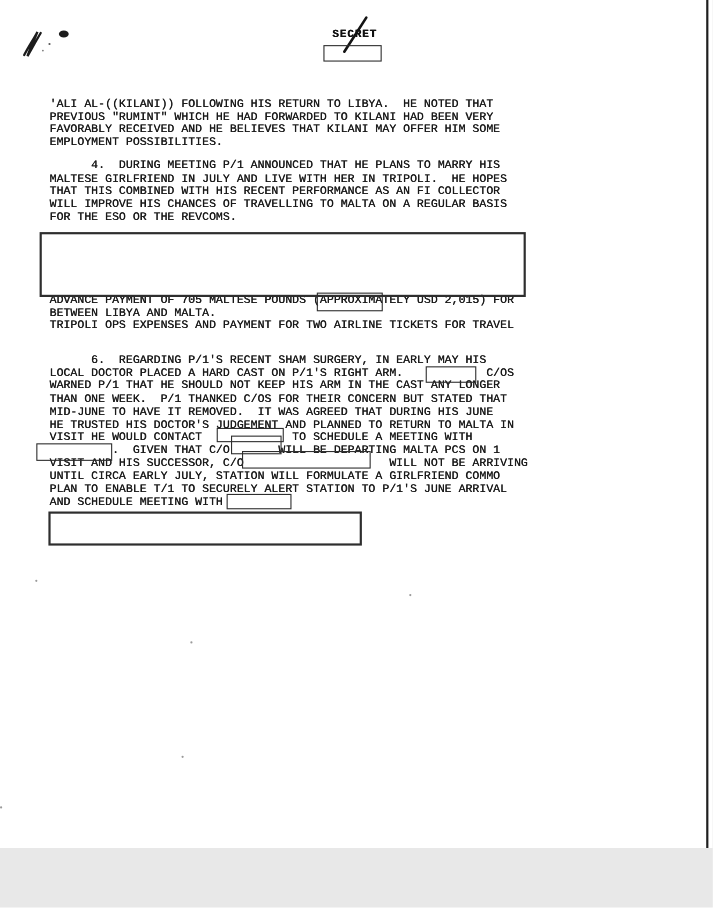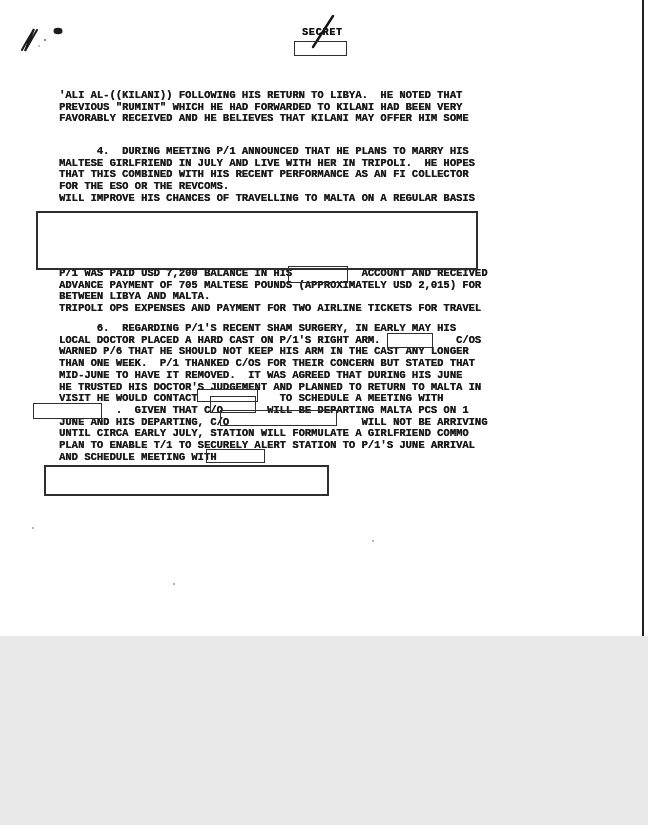--- a/index.html
+++ b/index.html
@@ -1,21 +1,21 @@
 <!DOCTYPE html>
 <html><head>
 <meta charset="utf-8">
 <style>
   html,body{margin:0;padding:0;background:#e8e8e8;}
   .page{
-    position:relative;width:648px;height:636px;background:#ffffff;
+    position:relative;width:648px;height:771px;background:#ffffff;
     font-family:"Liberation Mono","DejaVu Sans Mono",monospace;
     overflow:hidden;
   }
-  .para{position:absolute;left:59px;font-weight:bold;}
+  .para{position:absolute;left:45px;}
   .tline{
     white-space:pre;font-size:10.5px;line-height:11.7px;color:#1a1a1a;
     text-shadow:0.25px 0 0 #1a1a1a;letter-spacing:0;
   }
   .redbox{position:absolute;border:1.5px solid #2e2e2e;background:transparent;box-sizing:border-box;}
   .stamp{position:absolute;font-weight:bold;font-size:10px;letter-spacing:0.8px;color:#111;
          text-shadow:0.3px 0 0 #111;}
   .pageno{position:absolute;font-size:10.5px;color:#1a1a1a;text-shadow:0.25px 0 0 #1a1a1a;white-space:pre;}
   .overlay{position:absolute;pointer-events:none;}
   .edge-right{position:absolute;top:0;width:2px;height:825px;background:#1f1f1f;}
@@ -38,44 +38,44 @@
   <div class="stamp" style="left:302px;top:27px;">SECRET</div>
   <svg class="overlay" style="left:305px;top:13px;" width="36" height="38" viewBox="0 0 36 38">
     <line x1="8" y1="34" x2="28" y2="3" stroke="#141414" stroke-width="2.4" stroke-linecap="round"></line>
   </svg>
 
   <div id="doc-body">
       <div class="para" style="top: 90px;">
         <div class="tline">'ALI AL-((KILANI)) FOLLOWING HIS RETURN TO LIBYA.  HE NOTED THAT</div>
         <div class="tline">PREVIOUS "RUMINT" WHICH HE HAD FORWARDED TO KILANI HAD BEEN VERY</div>
         <div class="tline">FAVORABLY RECEIVED AND HE BELIEVES THAT KILANI MAY OFFER HIM SOME</div>
+        <div class="tline">EMPLOYMENT POSSIBILITIES.</div>
       </div>
       <div class="para" style="top: 146px;">
         <div class="tline">      4.  DURING MEETING P/1 ANNOUNCED THAT HE PLANS TO MARRY HIS</div>
         <div class="tline">MALTESE GIRLFRIEND IN JULY AND LIVE WITH HER IN TRIPOLI.  HE HOPES</div>
         <div class="tline">THAT THIS COMBINED WITH HIS RECENT PERFORMANCE AS AN FI COLLECTOR</div>
+        <div class="tline">WILL IMPROVE HIS CHANCES OF TRAVELLING TO MALTA ON A REGULAR BASIS</div>
         <div class="tline">FOR THE ESO OR THE REVCOMS.</div>
-        <div class="tline">WILL IMPROVE HIS CHANCES OF TRAVELLING TO MALTA ON A REGULAR BASIS</div>
       </div>
       <div class="para" style="top: 268px;">
-        <div class="tline">P/1 WAS PAID USD 7,200 BALANCE IN HIS           ACCOUNT AND RECEIVED</div>
         <div class="tline">ADVANCE PAYMENT OF 705 MALTESE POUNDS (APPROXIMATELY USD 2,015) FOR</div>
         <div class="tline">BETWEEN LIBYA AND MALTA.</div>
         <div class="tline">TRIPOLI OPS EXPENSES AND PAYMENT FOR TWO AIRLINE TICKETS FOR TRAVEL</div>
       </div>
       <div class="para" style="top: 323px;">
         <div class="tline">      6.  REGARDING P/1'S RECENT SHAM SURGERY, IN EARLY MAY HIS</div>
         <div class="tline">LOCAL DOCTOR PLACED A HARD CAST ON P/1'S RIGHT ARM.            C/OS</div>
-        <div class="tline">WARNED P/6 THAT HE SHOULD NOT KEEP HIS ARM IN THE CAST ANY LONGER</div>
+        <div class="tline">WARNED P/1 THAT HE SHOULD NOT KEEP HIS ARM IN THE CAST ANY LONGER</div>
         <div class="tline">THAN ONE WEEK.  P/1 THANKED C/OS FOR THEIR CONCERN BUT STATED THAT</div>
         <div class="tline">MID-JUNE TO HAVE IT REMOVED.  IT WAS AGREED THAT DURING HIS JUNE</div>
         <div class="tline">HE TRUSTED HIS DOCTOR'S JUDGEMENT AND PLANNED TO RETURN TO MALTA IN</div>
         <div class="tline">VISIT HE WOULD CONTACT             TO SCHEDULE A MEETING WITH</div>
         <div class="tline">         .  GIVEN THAT C/O       WILL BE DEPARTING MALTA PCS ON 1</div>
-        <div class="tline">JUNE AND HIS DEPARTING, C/O                     WILL NOT BE ARRIVING</div>
+        <div class="tline">VISIT AND HIS SUCCESSOR, C/O                     WILL NOT BE ARRIVING</div>
         <div class="tline">UNTIL CIRCA EARLY JULY, STATION WILL FORMULATE A GIRLFRIEND COMMO</div>
         <div class="tline">PLAN TO ENABLE T/1 TO SECURELY ALERT STATION TO P/1'S JUNE ARRIVAL</div>
         <div class="tline">AND SCHEDULE MEETING WITH</div>
       </div>
       <div class="redbox" style="left: 294px; top: 41px; width: 53px; height: 15px; border-width: 1.5px;"></div>
       <div class="redbox" style="left: 36px; top: 211px; width: 442px; height: 59px; border-width: 2px;"></div>
       <div class="redbox" style="left: 288px; top: 266px; width: 60px; height: 17px; border-width: 1.5px;"></div>
       <div class="redbox" style="left: 387px; top: 333px; width: 46px; height: 15px; border-width: 1.5px;"></div>
       <div class="redbox" style="left: 197px; top: 389px; width: 61px; height: 13px; border-width: 1.5px;"></div>
       <div class="redbox" style="left: 210px; top: 396px; width: 46px; height: 17px; border-width: 1.5px;"></div>

